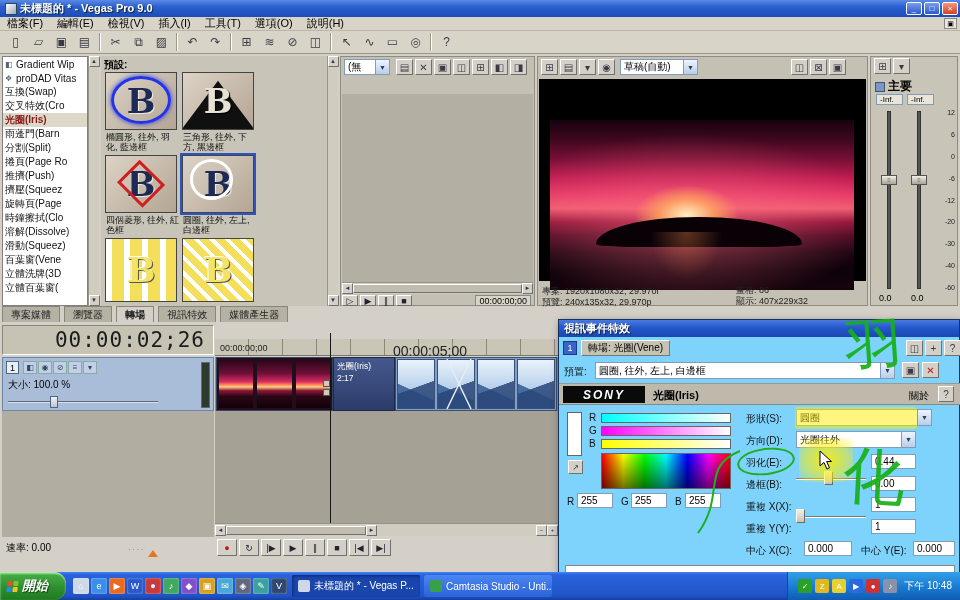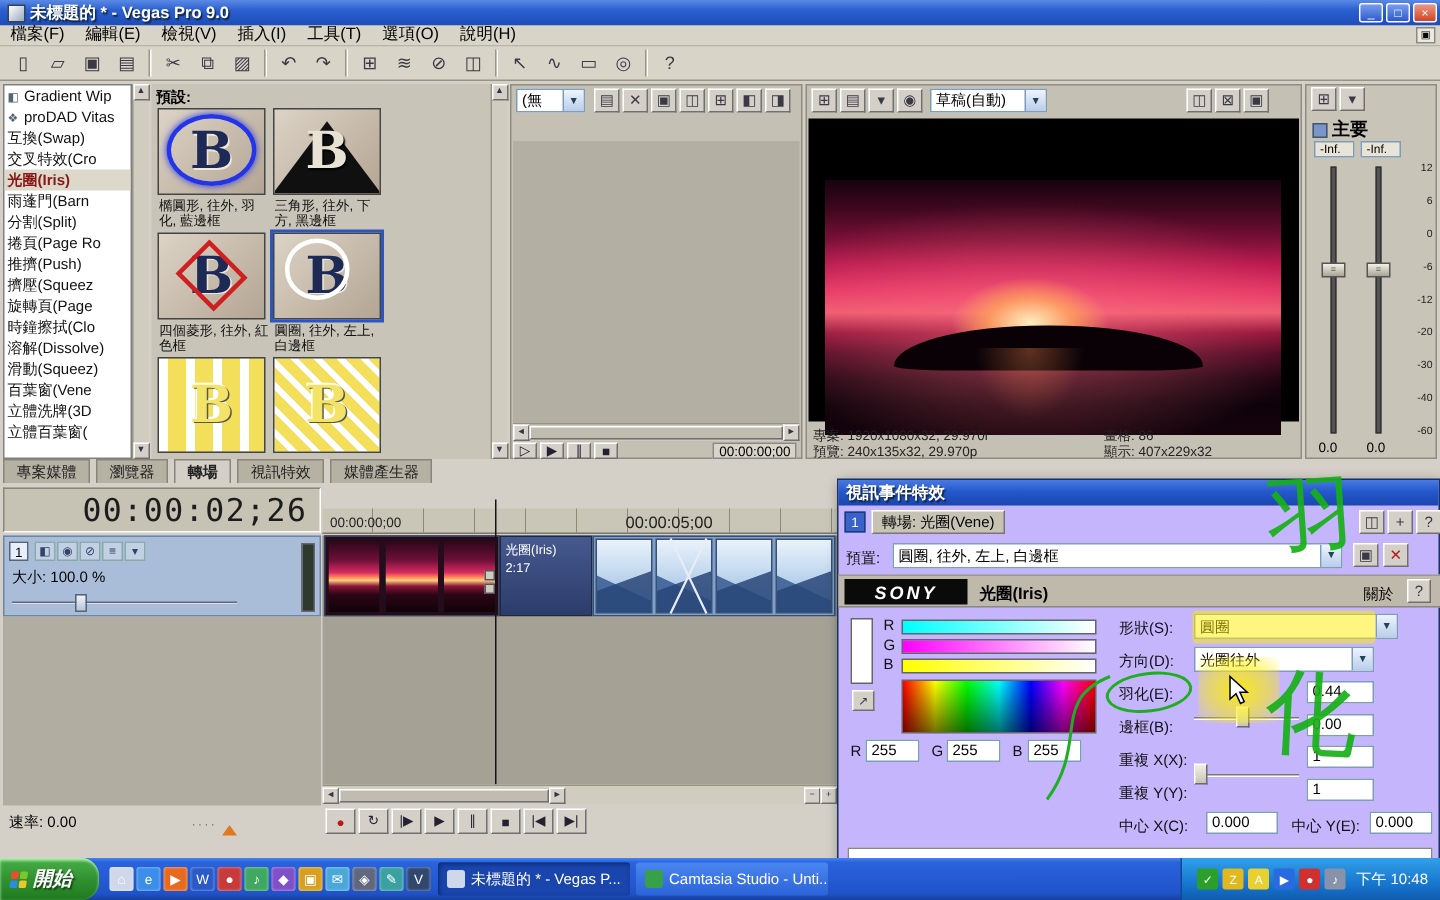--- a/index.html
+++ b/index.html
@@ -77,21 +77,21 @@
 .tico{width:14px;height:13px;margin-right:1px;background:#c2d0e4;border:1px solid #8aa;font-size:8px;display:flex;align-items:center;justify-content:center;color:#346;}
 .meter{position:absolute;right:3px;top:4px;width:9px;height:46px;background:#2e3a2e;border:1px solid #667;}
 .sunthumb{flex:1;margin:1px;border:1px solid #1a1020;background:linear-gradient(180deg,#2a0618 0%,#6e1038 28%,#d82a62 45%,#ff8a5a 52%,#ffd080 56%,#8a1538 64%,#2a0614 76%,#120208 100%);}
 .mtthumb{flex:1;margin:1px;border:1px solid #3a5070;background:
  linear-gradient(160deg, rgba(0,0,0,0) 55%, rgba(40,70,120,.85) 56%),
  linear-gradient(205deg, rgba(0,0,0,0) 62%, rgba(62,96,150,.9) 63%),
  linear-gradient(180deg,#e9f2fb 0%,#c3d9ef 45%,#8fb2d8 100%);}
 .transport-btn{width:20px;height:17px;margin-right:2px;background:#d4d0c8;border:1px solid;border-color:#fff #707070 #707070 #fff;font-size:9px;display:flex;align-items:center;justify-content:center;color:#223;}
 
 
-#fxwin{background:#c4b5fd;border:1px solid #16335e;box-shadow:2px 3px 8px rgba(0,0,0,.45);}
+#fxwin{background:#7dd3fc;border:1px solid #16335e;box-shadow:2px 3px 8px rgba(0,0,0,.45);}
 .fxtitle{height:17px;background:linear-gradient(180deg,#4a7ae0 0%,#2458cc 45%,#1a46b0 100%);color:#fff;font-weight:bold;font-size:11px;display:flex;align-items:center;padding-left:5px;text-shadow:1px 1px 1px #123;}
 .fxlabel{font-size:10px;color:#111;white-space:nowrap;}
 .slid{position:relative;height:16px;}
 .slid .tr{position:absolute;left:0;right:0;top:8px;height:2px;background:#7d7a70;border-bottom:1px solid #fff;}
 .slid .hd{position:absolute;top:1px;width:9px;height:14px;background:linear-gradient(#f2efe6,#c9c4b6);border:1px solid;border-color:#fff #6a6a6a #6a6a6a #fff;}
 
 
 .anno{pointer-events:none;}
 .hl-rect{background:rgba(255,238,0,.5);border-radius:3px;}
 .hl-blob{background:radial-gradient(ellipse,rgba(255,238,0,.9) 0%,rgba(255,238,0,.5) 55%,rgba(255,238,0,0) 100%);}
@@ -414,21 +414,21 @@
     </div>
     <div class="meter"></div>
   </div>
   <div class="abs" style="left:2px;top:411px;width:212px;height:126px;background:#b1ada1"></div>
   <div class="abs" style="left:6px;top:541px;font-size:10px">速率: 0.00</div>
   <div class="abs" style="left:128px;top:545px;color:#777;font-size:8px;letter-spacing:2px">∙∙∙∙</div>
   <div class="abs" style="left:148px;top:550px;width:0;height:0;border-left:5px solid transparent;border-right:5px solid transparent;border-bottom:7px solid #e07820"></div>
 
   <div class="ruler abs" style="left:215px;top:339px;width:343px;height:17px;background-image:repeating-linear-gradient(90deg,transparent 0 33px,#8d8878 33px 34px)">
     <span class="abs" style="left:5px;top:4px;font-size:9px">00:00:00;00</span>
-    <span class="abs" style="left:202px;top:4px;font-size:11px">00:00:05;00</span>
+    <span class="abs" style="left:178px;top:4px;font-size:14px">00:00:05;00</span>
   </div>
   <div class="abs" style="left:215px;top:357px;width:343px;height:54px;background:#8f8b7e">
     <div class="abs" style="left:1px;top:0;width:117px;height:54px;border:1px solid #3a4460;display:flex;background:#2a0a18">
       <div class="sunthumb"></div>
       <div class="sunthumb"></div>
       <div class="sunthumb"></div>
       <span class="abs" style="right:2px;top:22px;width:7px;height:7px;background:#cfcbc0;border:1px solid #555"></span>
       <span class="abs" style="right:2px;top:31px;width:7px;height:7px;background:#cfcbc0;border:1px solid #555"></span>
     </div>
     <div class="abs" style="left:118px;top:0;width:62px;height:54px;background:linear-gradient(#46598e,#2c3c6a);border:1px solid #1c2846;color:#fff;padding:3px 3px">

